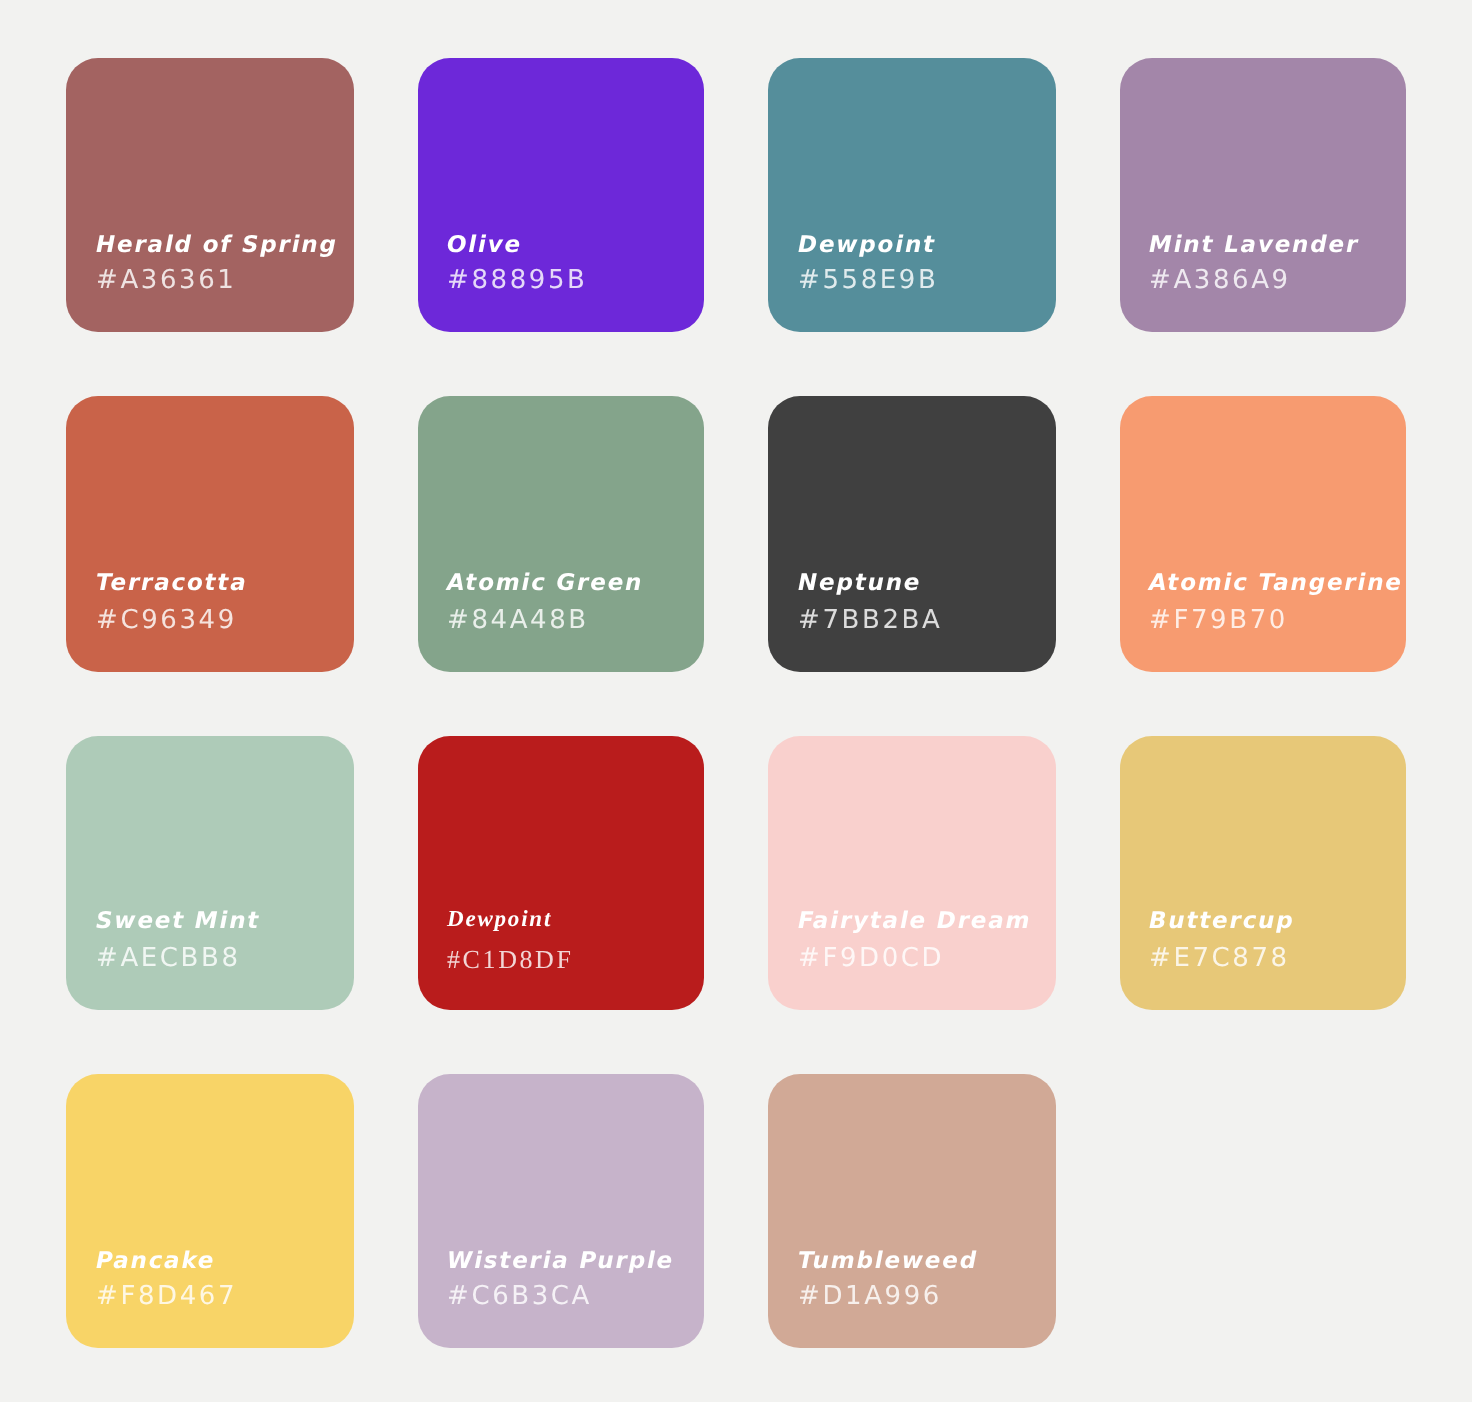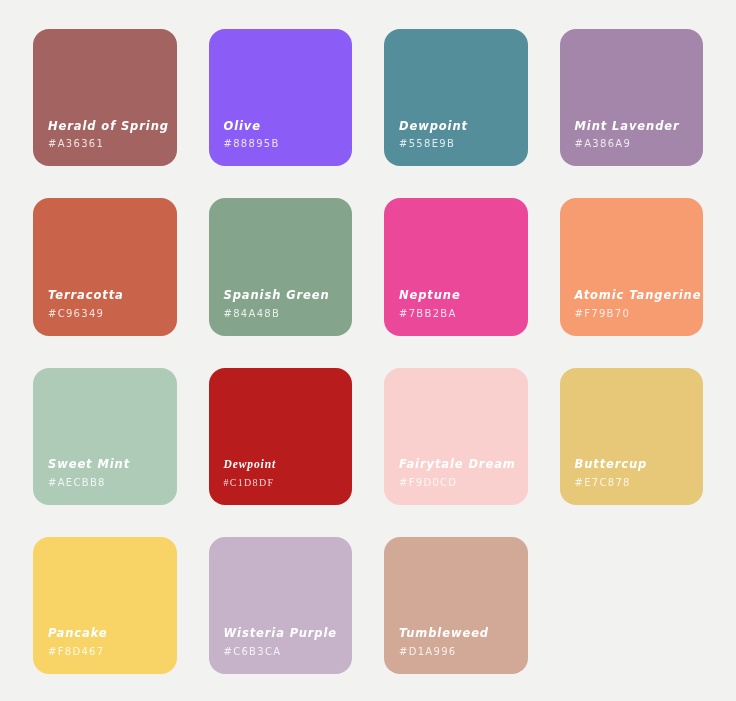--- a/index.html
+++ b/index.html
@@ -42,39 +42,39 @@
     font-weight: bold;
     font-style: italic;
     letter-spacing: 0.9px;
     color: #ffffff;
     line-height: 1.35;
     white-space: nowrap;
   }
   .swatch-hex {
     display: block;
     margin-top: 3px;
-    font-size: 10px;
+    font-size: 13px;
     font-weight: normal;
     letter-spacing: 1.3px;
     color: rgba(255,255,255,0.82);
     line-height: 1.3;
     white-space: nowrap;
   }
 </style>
 </head>
 <body style="background: rgb(242, 242, 240);">
 
 <div id="palette-grid">
     <div class="swatch" style="background: rgb(163, 99, 97);">
       <div class="swatch-text">
         <span class="swatch-name">Herald of Spring</span>
         <span class="swatch-hex">#A36361</span>
       </div>
     </div>
-    <div class="swatch" style="background: #8b5cf6;">
+    <div class="swatch" style="background: #6d28d9;">
       <div class="swatch-text">
         <span class="swatch-name">Olive</span>
         <span class="swatch-hex">#88895B</span>
       </div>
     </div>
     <div class="swatch" style="background: rgb(85, 142, 155);">
       <div class="swatch-text">
         <span class="swatch-name">Dewpoint</span>
         <span class="swatch-hex">#558E9B</span>
       </div>
@@ -86,25 +86,25 @@
       </div>
     </div>
     <div class="swatch" style="background: rgb(201, 99, 73);">
       <div class="swatch-text">
         <span class="swatch-name">Terracotta</span>
         <span class="swatch-hex">#C96349</span>
       </div>
     </div>
     <div class="swatch" style="background: rgb(132, 164, 139);">
       <div class="swatch-text">
-        <span class="swatch-name">Spanish Green</span>
+        <span class="swatch-name">Atomic Green</span>
         <span class="swatch-hex">#84A48B</span>
       </div>
     </div>
-    <div class="swatch" style="background: #ec4899;">
+    <div class="swatch" style="background: #404040;">
       <div class="swatch-text">
         <span class="swatch-name">Neptune</span>
         <span class="swatch-hex">#7BB2BA</span>
       </div>
     </div>
     <div class="swatch" style="background: rgb(247, 155, 112);">
       <div class="swatch-text">
         <span class="swatch-name">Atomic Tangerine</span>
         <span class="swatch-hex">#F79B70</span>
       </div>

